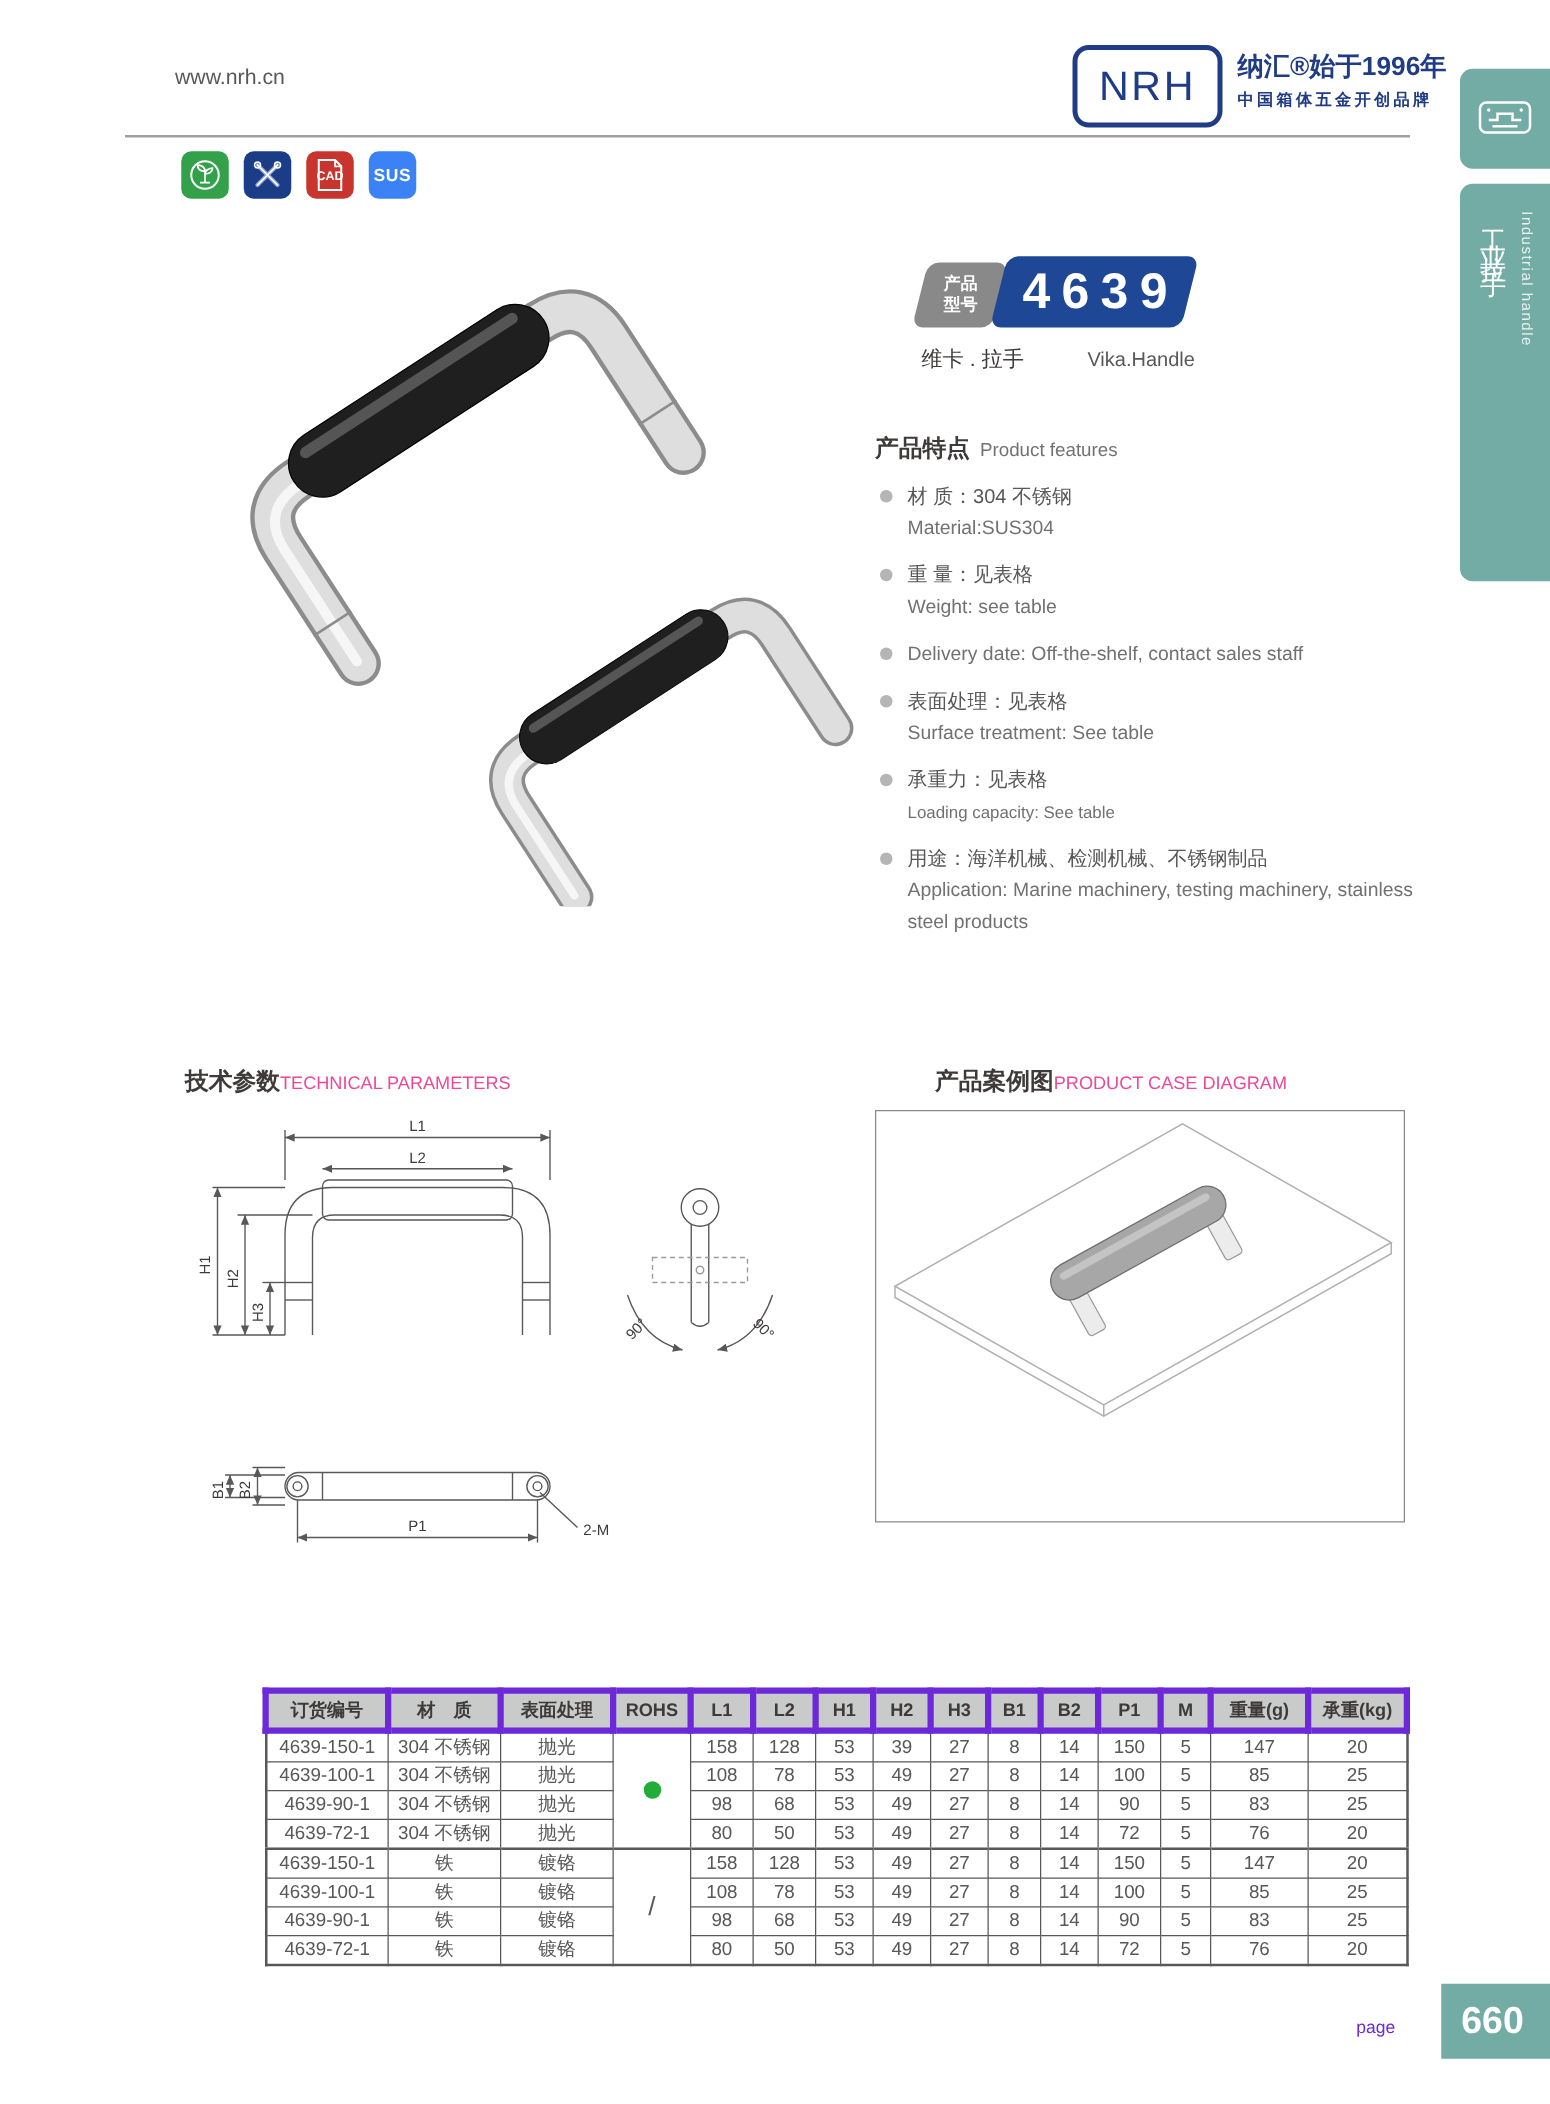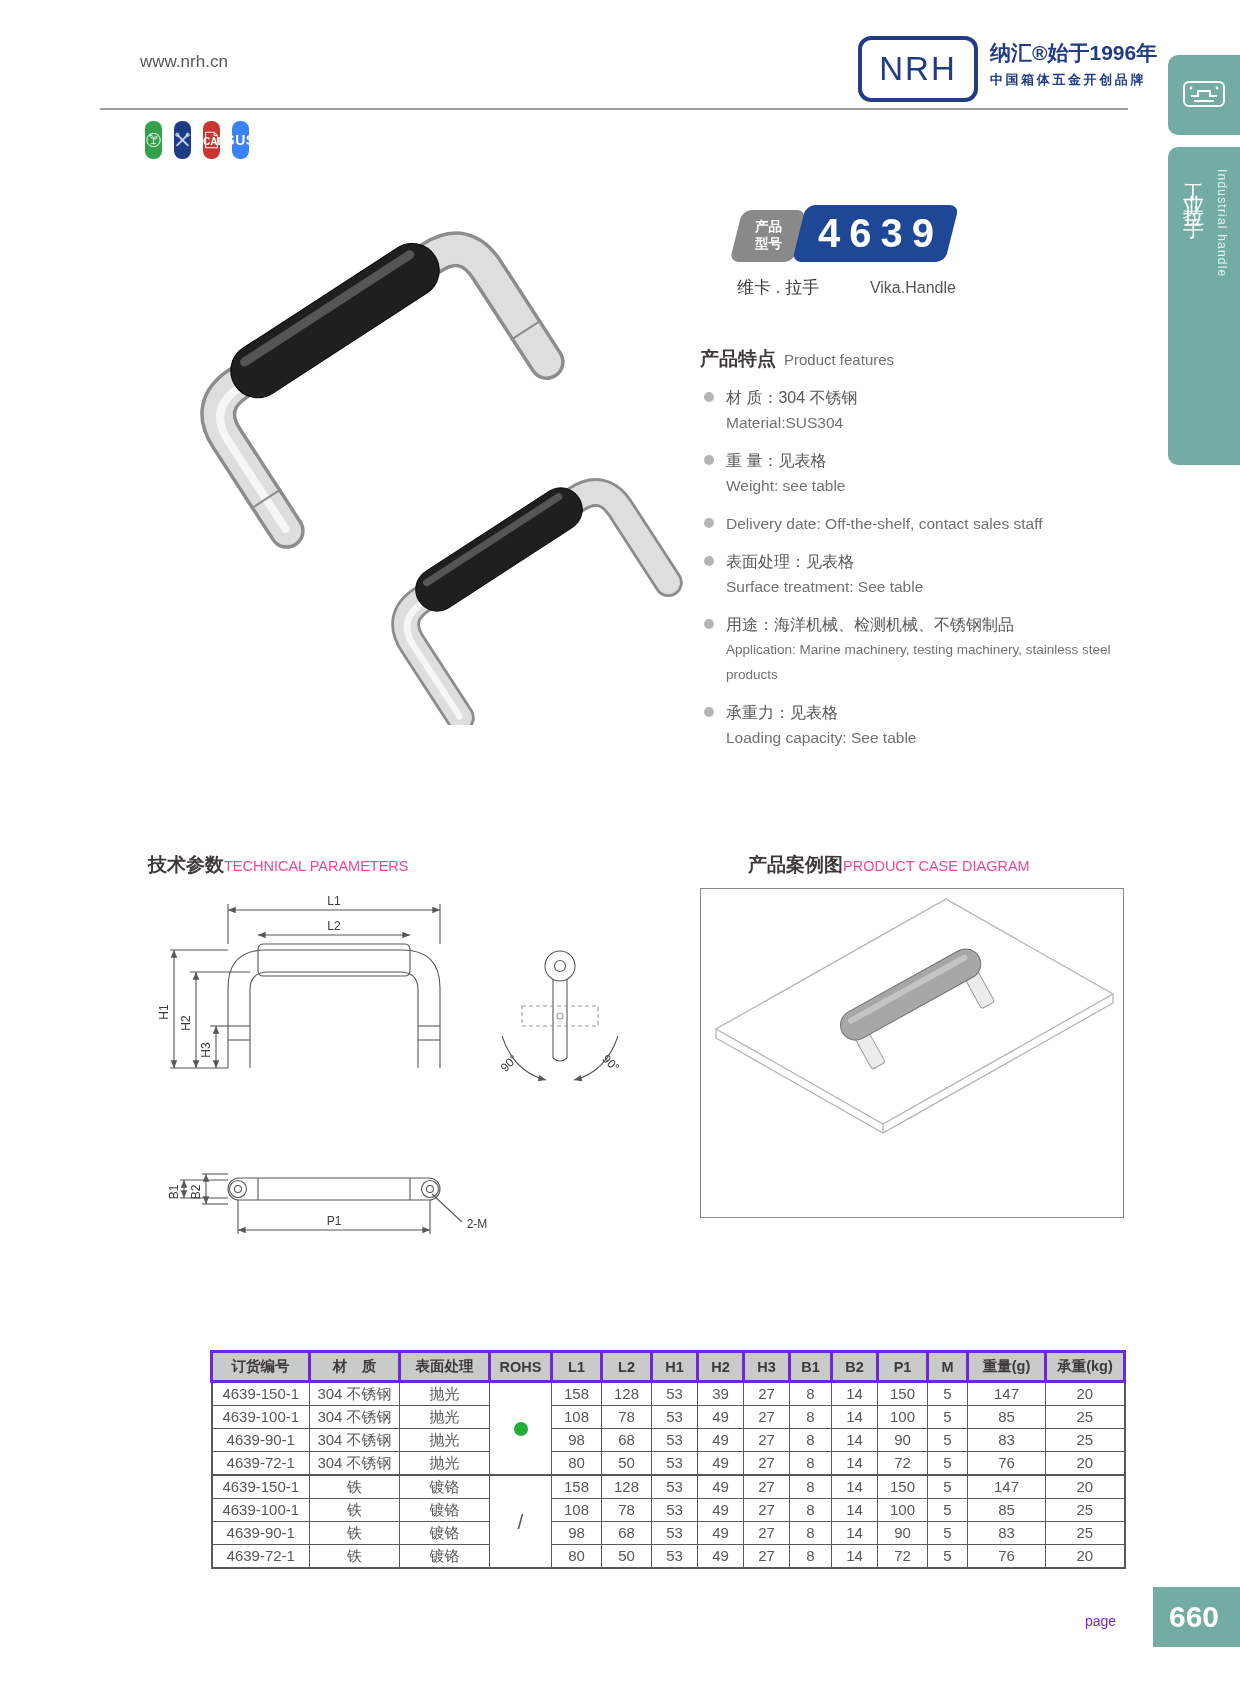--- a/index.html
+++ b/index.html
@@ -20,21 +20,21 @@
   
   .side-tab{background:#72aca4;border-radius:10px 0 0 10px;}
   .tab1{left:1168px;top:55px;width:72px;height:80px;display:flex;align-items:center;justify-content:center;}
   .tab2{left:1168px;top:147px;width:72px;height:318px;box-sizing:border-box;padding-top:20px;
         display:flex;justify-content:center;gap:7px;}
   .tab2 .cn{writing-mode:vertical-rl;text-orientation:upright;color:#fff;font-size:21px;letter-spacing:11px;}
   .tab2 .en{writing-mode:vertical-rl;color:#e9f2f0;font-size:12px;letter-spacing:1.2px;padding-top:2px;}
 
   
   .badges{left:145px;top:121px;display:flex;gap:12px;}
-  .badge{width:17px;height:38px;border-radius:8px;display:flex;align-items:center;justify-content:center;
+  .badge{width:38px;height:38px;border-radius:8px;display:flex;align-items:center;justify-content:center;
          color:#fff;font-weight:bold;font-size:13px;position:relative;}
   .badge.sus{color:#fdfdf4;font-size:14px;letter-spacing:.5px;}
   .badge .cad-label{position:absolute;font-size:10px;font-weight:bold;color:#fff;top:15px;left:0;right:0;text-align:center;}
 
   
   .model-tag{left:736px;top:210px;width:64px;height:52px;background:#8a8989;border-radius:9px;
              transform:skewX(-14deg);display:flex;align-items:center;justify-content:center;}
   .model-tag .txt{transform:skewX(14deg);color:#fff;font-size:13.5px;font-weight:bold;line-height:1.25;text-align:center;}
   .model-ribbon{left:799px;top:205px;width:153px;height:57px;background:#1e4796;border-radius:9px;
                 transform:skewX(-14deg);display:flex;align-items:center;justify-content:center;}
@@ -58,21 +58,21 @@
   .sec-tech{left:148px;top:852px;}
   .sec-case{left:748px;top:852px;}
 
   
   .case-box{left:700px;top:888px;width:424px;height:330px;border:1px solid #898989;box-sizing:border-box;}
 
   
   .spec-table{position:absolute;left:210px;top:1350px;width:913px;border-collapse:collapse;
               table-layout:fixed;font-size:15px;color:#595757;}
   .spec-table th{background:#c9caca;color:#3e3a39;font-weight:bold;font-size:14.5px;
-                 border:3px solid #6d28d9;height:27px;padding:0;}
+                 border:5px solid #6d28d9;height:27px;padding:0;}
   .spec-table td{border:1px solid #595757;text-align:center;height:22px;padding:0;line-height:1.1;}
   .spec-table{border:2px solid #595757;}
   .spec-table tr.group-start td{border-top:2px solid #595757;}
   .dot{width:14px;height:14px;border-radius:50%;background:#22ac38;display:inline-block;vertical-align:middle;}
   td.slash{font-size:21px;color:#595757;}
 
   
   .page-label{left:1085px;top:1613px;width:60px;text-align:left;font-size:14px;color:#6d28d9;}
   .page-box{left:1153px;top:1587px;width:87px;height:60px;background:#72aca4;display:flex;
             align-items:center;color:#fff;font-size:30px;font-weight:bold;padding-left:16px;box-sizing:border-box;}
@@ -187,27 +187,27 @@
       <span class="bullet"></span>
         <div class="en">Delivery date: Off-the-shelf, contact sales staff</div>
     </div>
     <div class="feat-item">
       <span class="bullet"></span>
       <div class="cn">表面处理：见表格</div>
         <div class="en">Surface treatment: See table</div>
     </div>
     <div class="feat-item">
       <span class="bullet"></span>
+      <div class="cn">承重力：见表格</div>
+        <div class="en">Loading capacity: See table</div>
+    </div>
+    <div class="feat-item">
+      <span class="bullet"></span>
       <div class="cn">用途：海洋机械、检测机械、不锈钢制品</div>
         <div class="en">Application: Marine machinery, testing machinery, stainless steel products</div>
-    </div>
-    <div class="feat-item">
-      <span class="bullet"></span>
-      <div class="cn">承重力：见表格</div>
-        <div class="en">Loading capacity: See table</div>
     </div>
   </div>
 
   <div class="abs sec-head sec-tech">
     <span class="cn">技术参数</span><span class="en">TECHNICAL PARAMETERS</span>
   </div>
   <div class="abs sec-head sec-case">
     <span class="cn">产品案例图</span><span class="en">PRODUCT CASE DIAGRAM</span>
   </div>
 

